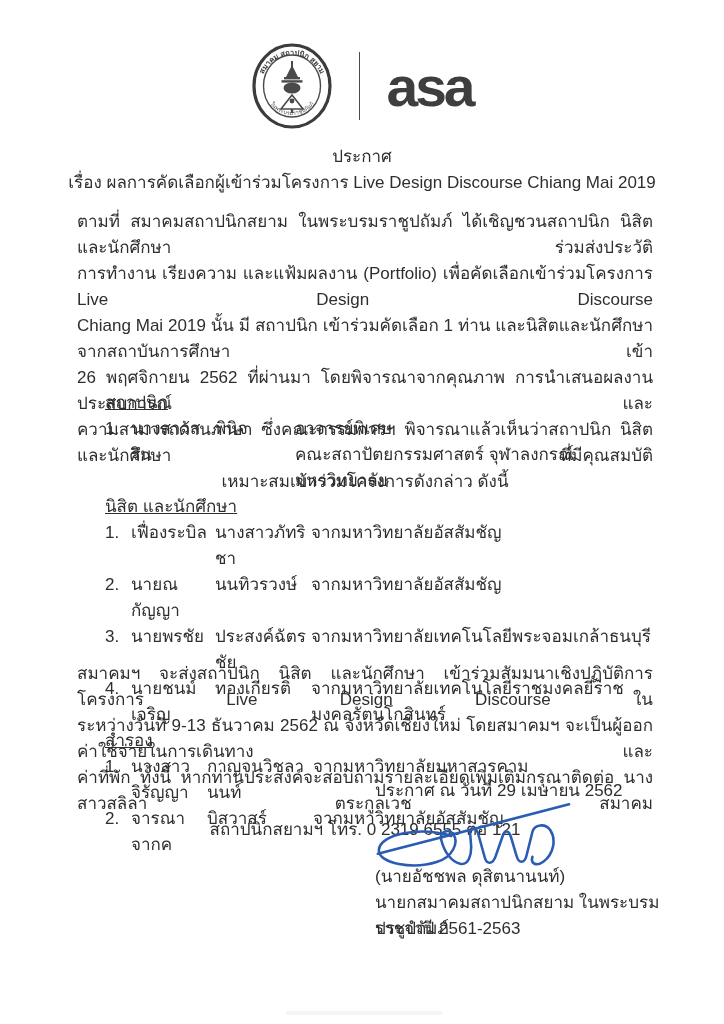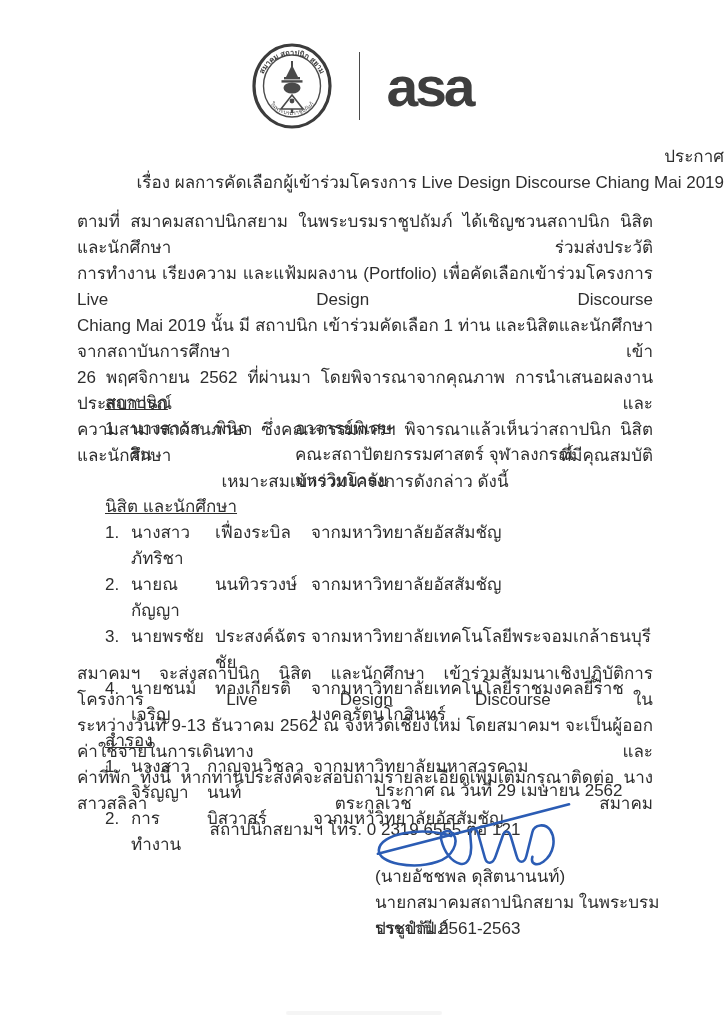--- a/index.html
+++ b/index.html
@@ -18,21 +18,21 @@
     display:flex; justify-content:center; align-items:center; gap:26px;
   }
   .seal { width:82px; height:86px; }
   .logo-divider { width:1px; height:68px; background:#4a4a4a; }
   .wordmark {
     font-weight:900; font-size:57px; line-height:1; color:#3e3e3e;
     letter-spacing:-3px; transform:scaleY(.98);
   }
 
   
-  .title-block { position:absolute; top:144px; left:0; width:100%; text-align:right; }
+  .title-block { position:absolute; top:144px; left:0; width:100%; text-align:center; }
 
   
   .para { position:absolute; left:77px; width:576px; }
   .intro   { top:209px; }
   .closing { top:661px; }
   .jline { text-align:justify; text-align-last:justify; }
   .lline { text-align:center; }
 
   
   .lists { position:absolute; left:105px; top:390px; width:548px; }
@@ -109,22 +109,22 @@
       <span>พินิจ</span>
       <span>
         <div>อาจารย์พิเศษ</div>
         <div>คณะสถาปัตยกรรมศาสตร์ จุฬาลงกรณ์มหาวิทยาลัย</div>
       </span>
     </div>
 
     <div class="list-heading">นิสิต และนักศึกษา</div>
     <div class="list-row grid-s">
       <span>1.</span>
+      <span>เฟื่องระบิล</span>
       <span>นางสาวภัทริชา</span>
-      <span>เฟื่องระบิล</span>
       <span>จากมหาวิทยาลัยอัสสัมชัญ</span>
     </div>
     <div class="list-row grid-s">
       <span>2.</span>
       <span>นายณกัญญา</span>
       <span>นนทิวรวงษ์</span>
       <span>จากมหาวิทยาลัยอัสสัมชัญ</span>
     </div>
     <div class="list-row grid-s">
       <span>3.</span>
@@ -141,21 +141,21 @@
 
     <div class="list-heading">สำรอง</div>
     <div class="list-row grid-r">
       <span>1.</span>
       <span>นางสาวจิรัญญา</span>
       <span>กาญจนวิชลานนท์</span>
       <span>จากมหาวิทยาลัยมหาสารคาม</span>
     </div>
     <div class="list-row grid-r">
       <span>2.</span>
-      <span>การทำงาน</span>
+      <span>จารณาจากค</span>
       <span>บิสวาสร์</span>
       <span>จากมหาวิทยาลัยอัสสัมชัญ</span>
     </div>
   </div>
 
   <div class="para closing">
     <div class="jline">สมาคมฯ จะส่งสถาปนิก นิสิต และนักศึกษา เข้าร่วมสัมมนาเชิงปฏิบัติการโครงการ Live Design Discourse ใน</div>
     <div class="jline">ระหว่างวันที่ 9-13 ธันวาคม 2562 ณ จังหวัดเชียงใหม่ โดยสมาคมฯ จะเป็นผู้ออกค่าใช้จ่ายในการเดินทาง และ</div>
     <div class="jline">ค่าที่พัก ทั้งนี้ หากท่านประสงค์จะสอบถามรายละเอียดเพิ่มเติมกรุณาติดต่อ นางสาวสลิลา ตระกูลเวช สมาคม</div>
     <div class="lline">สถาปนิกสยามฯ  โทร. 0 2319 6555 ต่อ 121</div>

